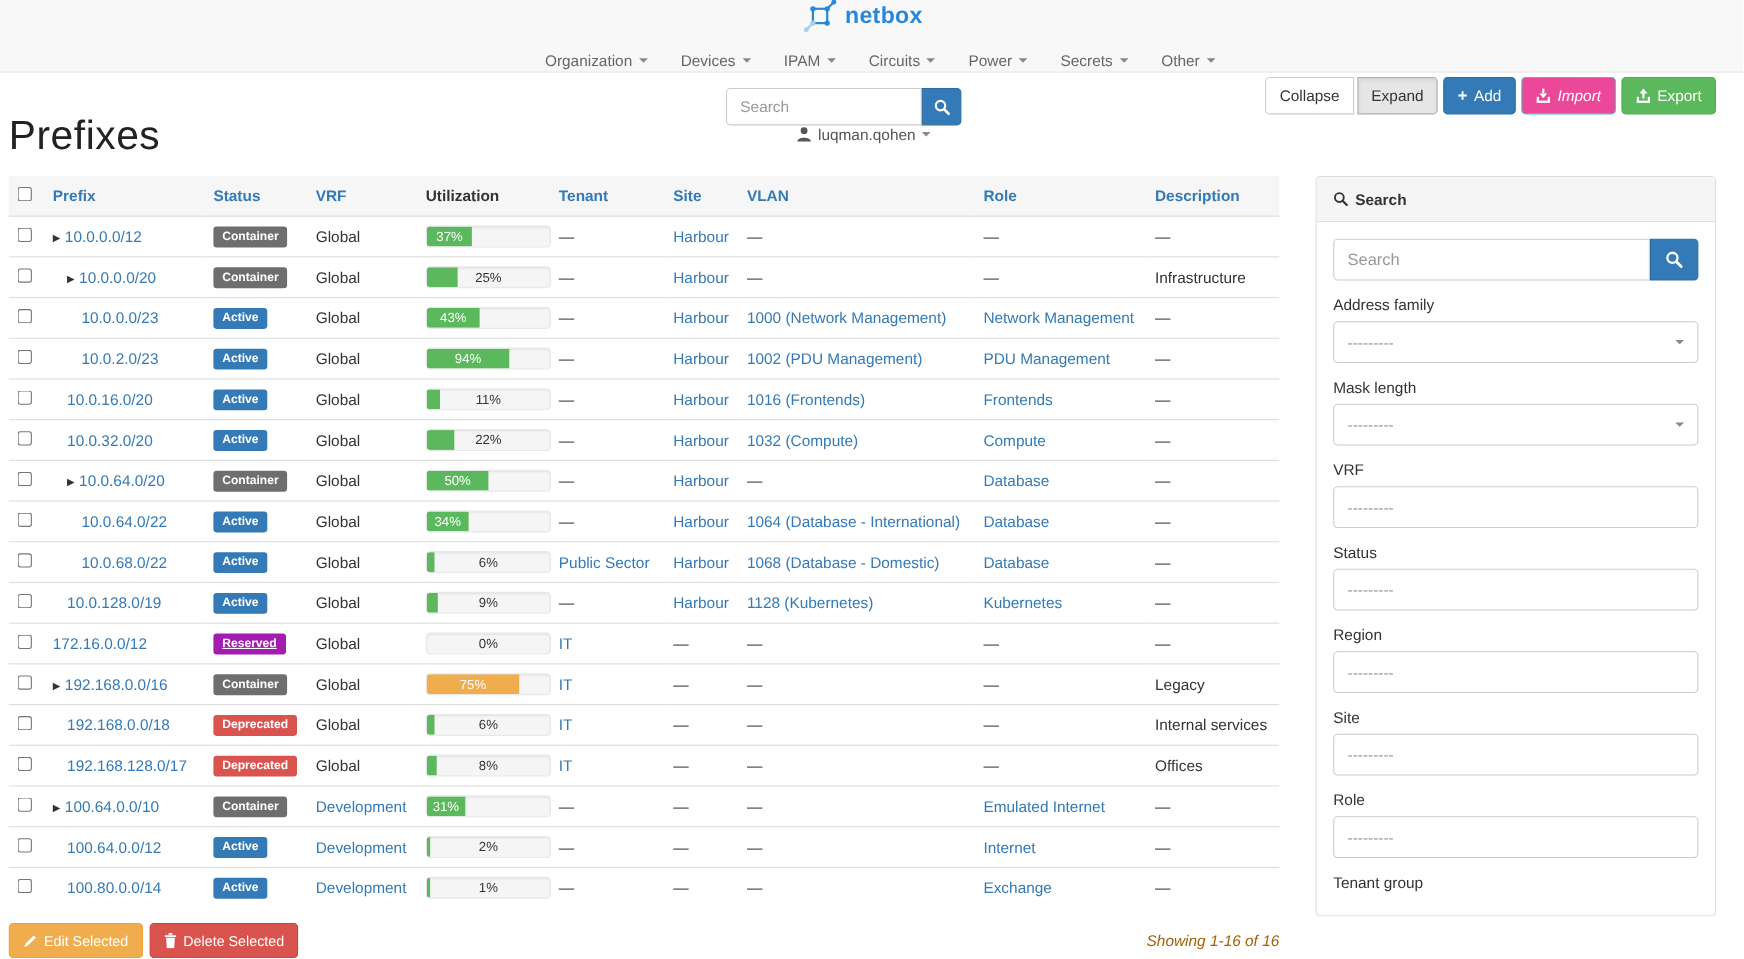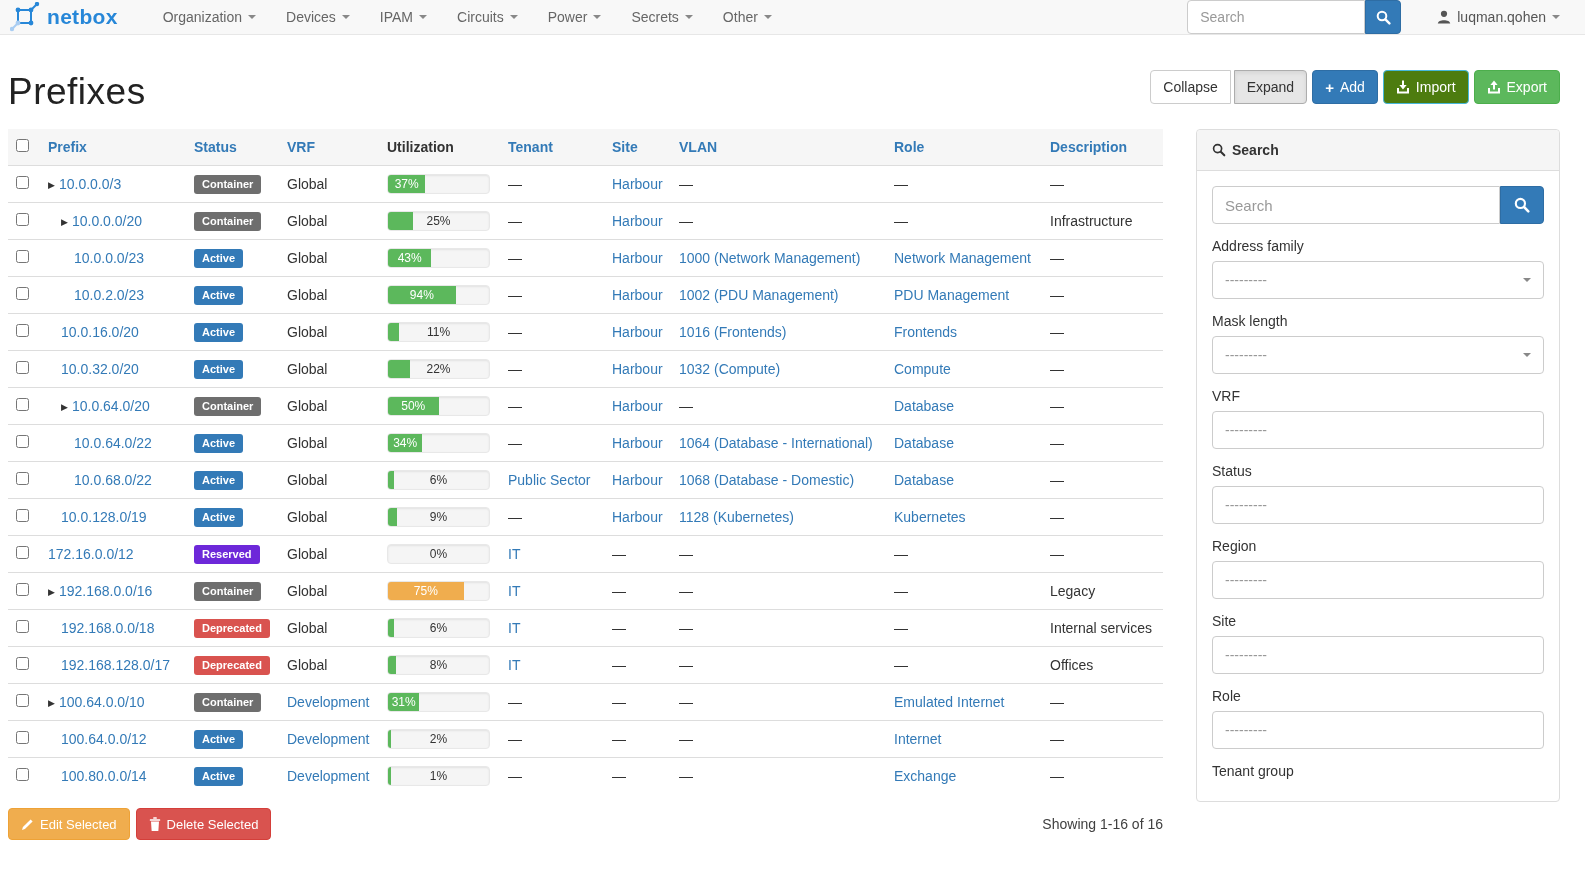--- a/index.html
+++ b/index.html
@@ -1,21 +1,21 @@
 <!DOCTYPE html>
 <html><head>
 <meta charset="utf-8">
 <style>
   * { margin:0; padding:0; box-sizing:border-box; }
   html,body { width:1585px; height:872px; overflow:hidden; background:#fff;
     font-family:"Liberation Sans", sans-serif; font-size:14px; color:#333; }
 
   
-  .navbar { height:35px; background:#f8f8f8; border-bottom:1px solid #e7e7e7;
-    display:flex; align-items:center; padding:0 25px 0 10px; }
+  .navbar { height:66px; background:#f8f8f8; border-bottom:1px solid #e7e7e7;
+    display:flex; align-items:center; padding:0 25px 0 10px;flex-direction:column; }
   .brand { display:flex; align-items:center; gap:7px; cursor:pointer; }
   .brand-text { font-size:21px; font-weight:700; color:#2787d8; letter-spacing:.3px; }
   .nav-items { display:flex; align-items:center; margin-left:30px; flex:1; }
   .nav-item { padding:0 15px; color:#666; cursor:pointer; display:flex; align-items:center; gap:6px; height:50px; }
   .caret { display:inline-block; width:0; height:0; border-left:4px solid transparent;
     border-right:4px solid transparent; border-top:4px solid #888; }
   .nav-search { display:flex; margin-right:36px; }
   .nav-search input { width:178px; height:34px; border:1px solid #ccc; border-radius:4px 0 0 4px;
     padding:0 12px; font-size:14px; outline:none; color:#333; }
   .nav-search input::placeholder, .panel-search input::placeholder, .field input::placeholder { color:#999; }
@@ -24,21 +24,21 @@
   .user-menu { display:flex; align-items:center; gap:6px; color:#555; cursor:pointer; }
 
   
   .toolbar { position:absolute; top:70px; right:25px; display:flex; align-items:flex-start; }
   .btn { height:34px; font-size:14px; border-radius:4px; padding:0 12px; cursor:pointer;
     display:inline-flex; align-items:center; gap:6px; border:1px solid transparent; white-space:nowrap;
     font-family:"Liberation Sans", sans-serif; }
   .btn-default { background:#fff; border-color:#ccc; color:#333; }
   .btn-active  { background:#e6e6e6; border-color:#adadad; color:#333; box-shadow:inset 0 2px 4px rgba(0,0,0,.08); }
   .btn-primary { background:#337ab7; border-color:#2e6da4; color:#fff; }
-  .btn-info    { background:#4d7c0f; border-color:#46b8da; color:#fff; }
+  .btn-info    { background:#ec4899; border-color:#46b8da; color:#fff;font-style:italic; }
   .btn-success { background:#5cb85c; border-color:#4cae4c; color:#fff; }
   .btn-warning { background:#f0ad4e; border-color:#eea236; color:#fff; }
   .btn-danger  { background:#d9534f; border-color:#d43f3a; color:#fff; }
   .btn-group .btn:first-child { border-radius:4px 0 0 4px; }
   .btn-group .btn:last-child  { border-radius:0 4px 4px 0; margin-left:-1px; }
   .toolbar > * { margin-left:5px; }
   .plus-glyph { font-weight:700; font-size:15px; line-height:1; }
 
   h1.page-title { font-size:37px; font-weight:400; color:#222; margin:36px 0 16px 8px; letter-spacing:.5px; }
 
@@ -53,30 +53,30 @@
   .prefix-table td { padding:8px; border-top:1px solid #ddd; vertical-align:middle; height:36px; }
   .prefix-table tr:first-child td { border-top:none; }
   col.c-check{width:32px} col.c-prefix{width:146px} col.c-status{width:93px} col.c-vrf{width:100px}
   col.c-util{width:121px} col.c-tenant{width:104px} col.c-site{width:67px} col.c-vlan{width:215px}
   col.c-role{width:156px} col.c-desc{width:121px}
   .cell-link { color:#337ab7; cursor:pointer; }
   .tree-caret { font-size:9px; color:#333; margin-right:4px; vertical-align:1px; }
   .indent { display:inline-block; }
   .badge { display:inline-block; color:#fff; font-size:11px; font-weight:700; padding:4px 8px;
     border-radius:3px; line-height:1; }
-  .progress { width:103px; height:20px; background:#f5f5f5; border:1px solid #e8e8e8; border-radius:4px;
+  .progress { width:114px; height:20px; background:#f5f5f5; border:1px solid #e8e8e8; border-radius:4px;
     position:relative; overflow:hidden; box-shadow:inset 0 1px 2px rgba(0,0,0,.08); }
   .progress .bar { height:100%; display:flex; align-items:center; justify-content:center;
     color:#fff; font-size:12px; }
   .progress .out-label { position:absolute; inset:0; display:flex; align-items:center; justify-content:center;
     color:#333; font-size:12px; }
   .table-footer { width:1155px; display:flex; justify-content:space-between; align-items:center; margin-top:14px; }
   .bulk-actions { display:flex; gap:6px; }
   .bulk-actions .btn { height:32px; font-size:13px; }
-  .showing { color:#404040; }
+  .showing { color:#a16207;font-style:italic; }
 
   
   .side-panel { position:absolute; top:0; right:25px; width:364px; background:#fff;
     border:1px solid #ddd; border-radius:4px; }
   .panel-heading { background:#f5f5f5; border-bottom:1px solid #ddd; border-radius:4px 4px 0 0;
     padding:12px 15px; font-weight:700; color:#333; display:flex; align-items:center; gap:6px; }
   .panel-body { padding:15px; }
   .panel-search { display:flex; }
   .panel-search input { flex:1; height:38px; border:1px solid #ccc; border-radius:4px 0 0 4px;
     padding:0 12px; font-size:15px; outline:none; min-width:0; }
@@ -229,21 +229,21 @@
             <th class="">Tenant</th>
             <th class="">Site</th>
             <th class="">VLAN</th>
             <th class="">Role</th>
             <th class="">Description</th>
           </tr>
         </thead>
       <tbody id="table-body">
           <tr>
             <td><input type="checkbox" style=""></td>
-            <td><span class="indent" style="width: 0px;"></span><span class="tree-caret">▶</span><span class="cell-link">10.0.0.0/3</span></td>
+            <td><span class="indent" style="width: 0px;"></span><span class="tree-caret">▶</span><span class="cell-link">10.0.0.0/12</span></td>
             <td><span class="badge" style="background: rgb(110, 110, 110);">Container</span></td>
             <td><span class="">Global</span></td>
             <td>
               <div class="progress">
                 <div class="bar" style="width: 37%; background: rgb(92, 184, 92);">37%</div>
               </div>
             </td>
             <td><span class="">—</span></td>
             <td><span class="cell-link">Harbour</span></td>
             <td><span class="">—</span></td>
@@ -395,21 +395,21 @@
             </td>
             <td><span class="">—</span></td>
             <td><span class="cell-link">Harbour</span></td>
             <td><span class="cell-link">1128 (Kubernetes)</span></td>
             <td><span class="cell-link">Kubernetes</span></td>
             <td><span>—</span></td>
           </tr>
           <tr>
             <td><input type="checkbox" style=""></td>
             <td><span class="indent" style="width: 0px;"></span><span class="cell-link">172.16.0.0/12</span></td>
-            <td><span class="badge" style="background: #6d28d9;">Reserved</span></td>
+            <td><span class="badge" style="background: #a21caf; text-decoration: underline;">Reserved</span></td>
             <td><span class="">Global</span></td>
             <td>
               <div class="progress">
                 <div class="bar" style="width: 0px; background: rgb(92, 184, 92);"></div>
                 <div class="out-label">0%</div>
               </div>
             </td>
             <td><span class="cell-link">IT</span></td>
             <td><span class="">—</span></td>
             <td><span class="">—</span></td>

